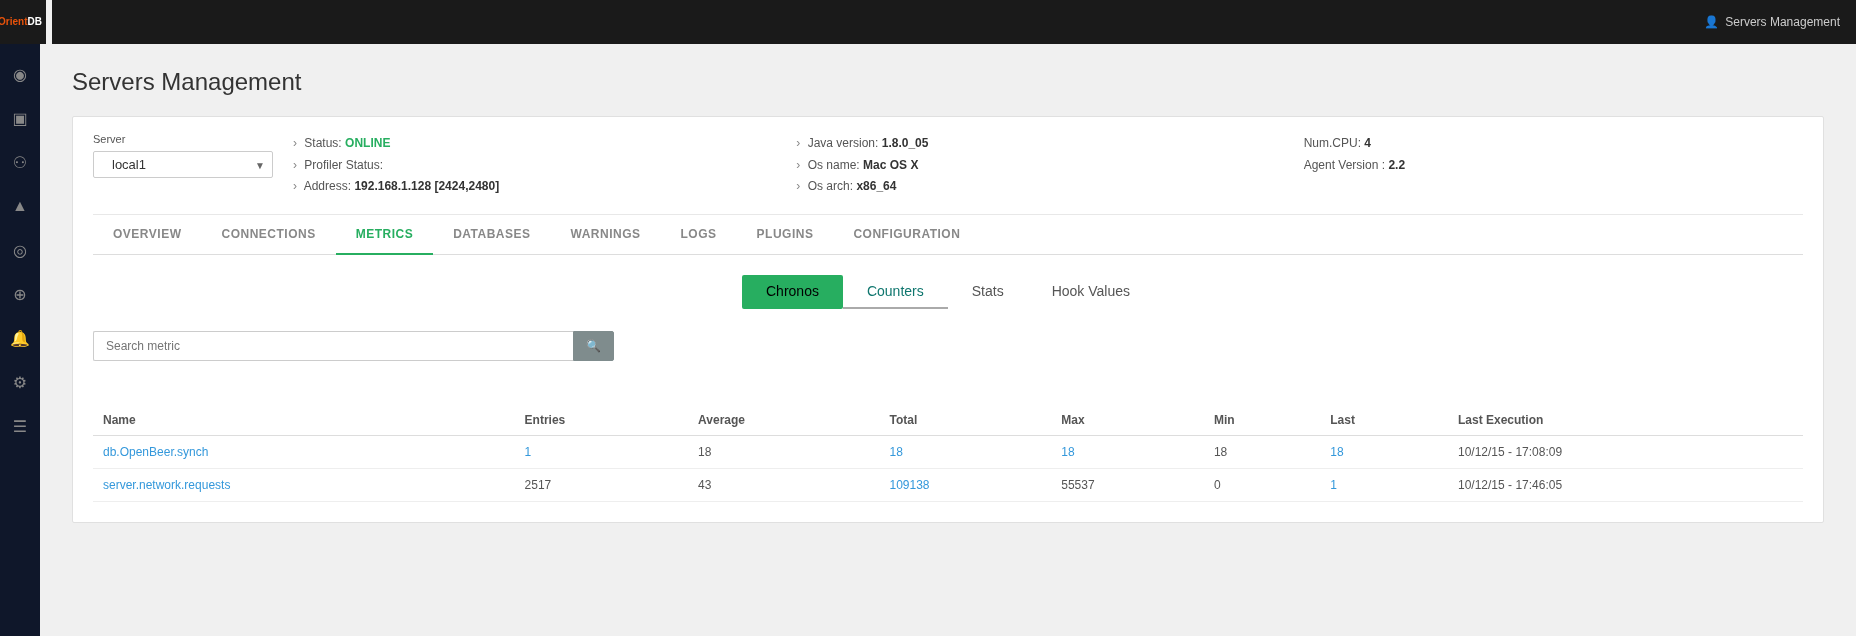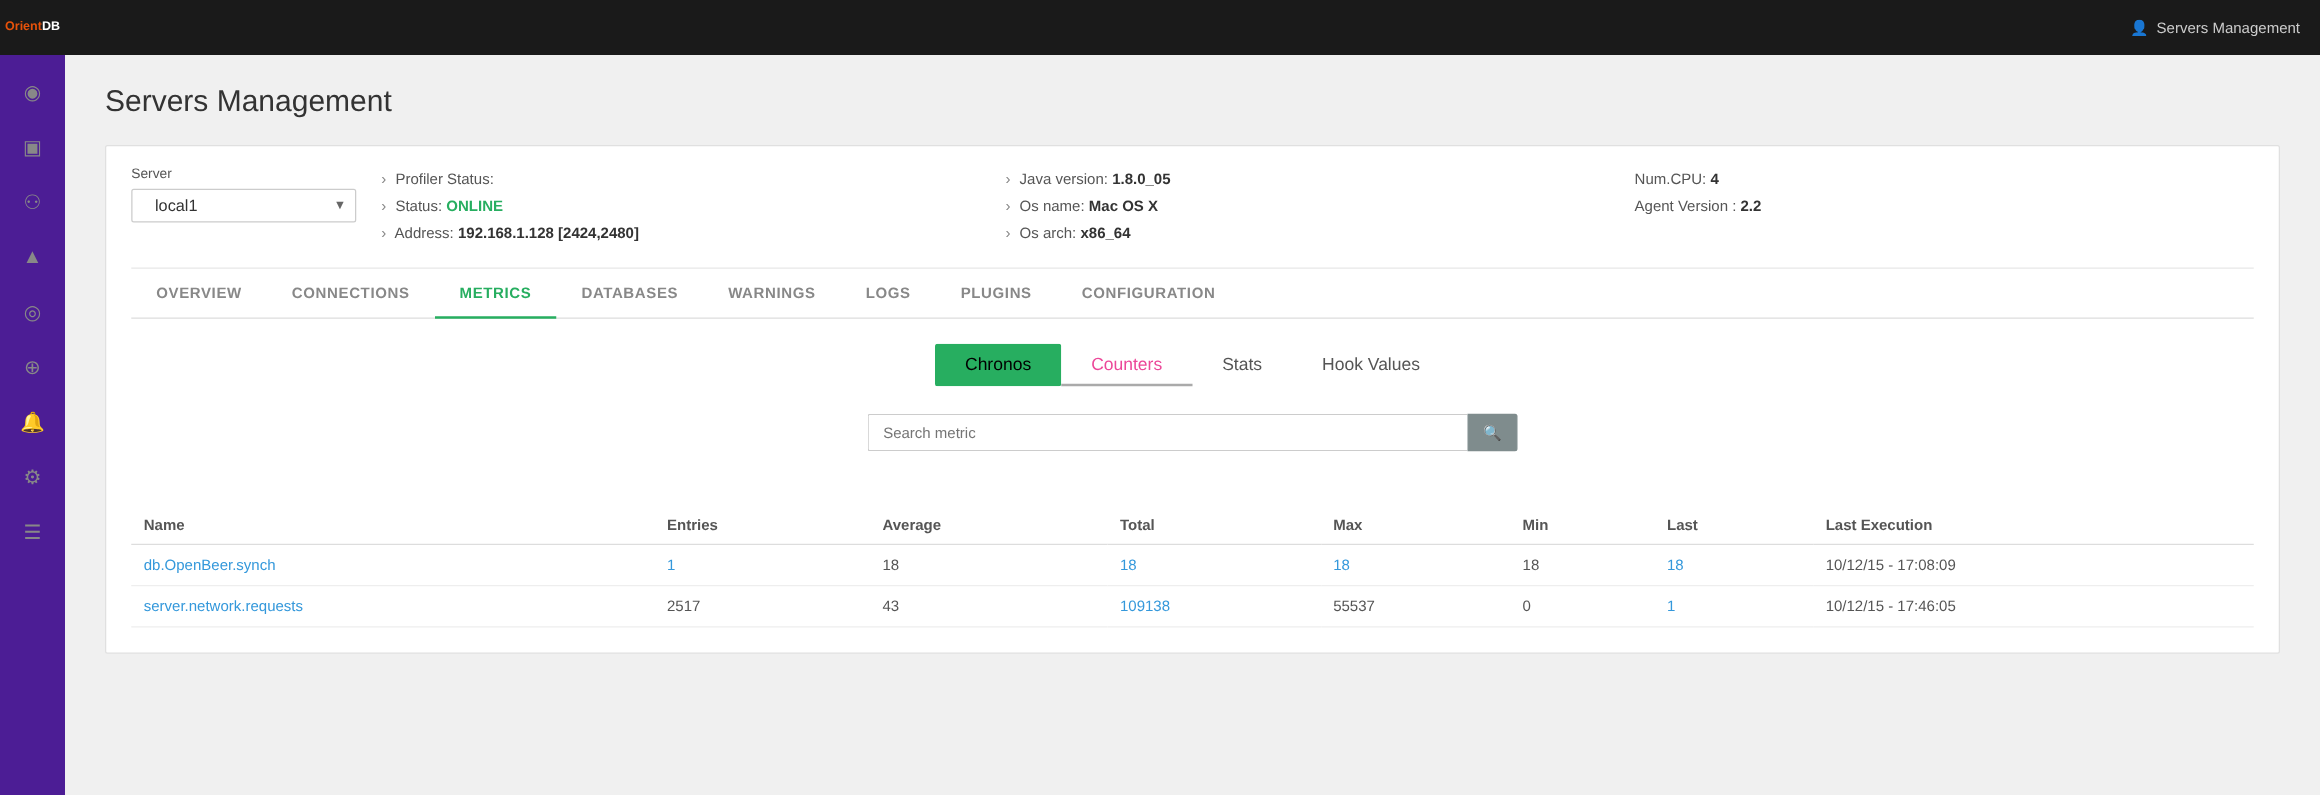--- a/index.html
+++ b/index.html
@@ -1,21 +1,21 @@
 <!DOCTYPE html>
 <html><head>
   <meta charset="utf-8">
   <style>
     * { box-sizing: border-box; margin: 0; padding: 0; }
     body { font-family: Arial, sans-serif; font-size: 13px; background: #f0f0f0; color: #333; display: flex; height: 636px; overflow: hidden; }
 
     
     .sidebar {
-      width: 52px;
-      background: #4c1d95;
+      width: 40px;
+      background: #0f172a;
       display: flex;
       flex-direction: column;
       align-items: center;
       padding-top: 0;
       flex-shrink: 0;
     }
     .sidebar-logo {
       width: 52px;
       height: 44px;
       background: #1a1a1a;
@@ -172,30 +172,29 @@
       color: #555;
       font-weight: 500;
     }
     .sub-tab.active-green {
       background: #27ae60;
       color: #000000;
       border-radius: 2px;
     }
     .sub-tab.active-underline {
       border-bottom: 2px solid #aaa;
-      color: #ec4899;
+      color: #0f766e;
     }
 
     
     .search-area {
       display: flex;
       align-items: center;
       gap: 0;
       margin: 12px 0 21px 0;
-      justify-content: center;
     }
     .search-input {
       border: 1px solid #ccc;
       border-right: none;
       border-radius: 2px 0 0 2px;
       padding: 7px 12px;
       font-size: 12px;
       width: 480px;
       color: #555;
       outline: none;
@@ -270,26 +269,26 @@
           <select class="server-select">
             <option>local1</option>
           </select>
           <span class="select-arrow">▼</span>
         </div>
       </div>
 
       <div class="server-meta-col">
         <div>
           <span class="arrow">›</span>
-          <span>Profiler Status:</span>
-        </div>
-        <div>
-          <span class="arrow">›</span>
           <span>Status:</span>
           <span class="status-online">ONLINE</span>
+        </div>
+        <div>
+          <span class="arrow">›</span>
+          <span>Profiler Status:</span>
         </div>
         <div>
           <span class="arrow">›</span>
           <span>Address:</span>
           <strong>192.168.1.128 [2424,2480]</strong>
         </div>
       </div>
 
       <div class="server-meta-col">
         <div>

